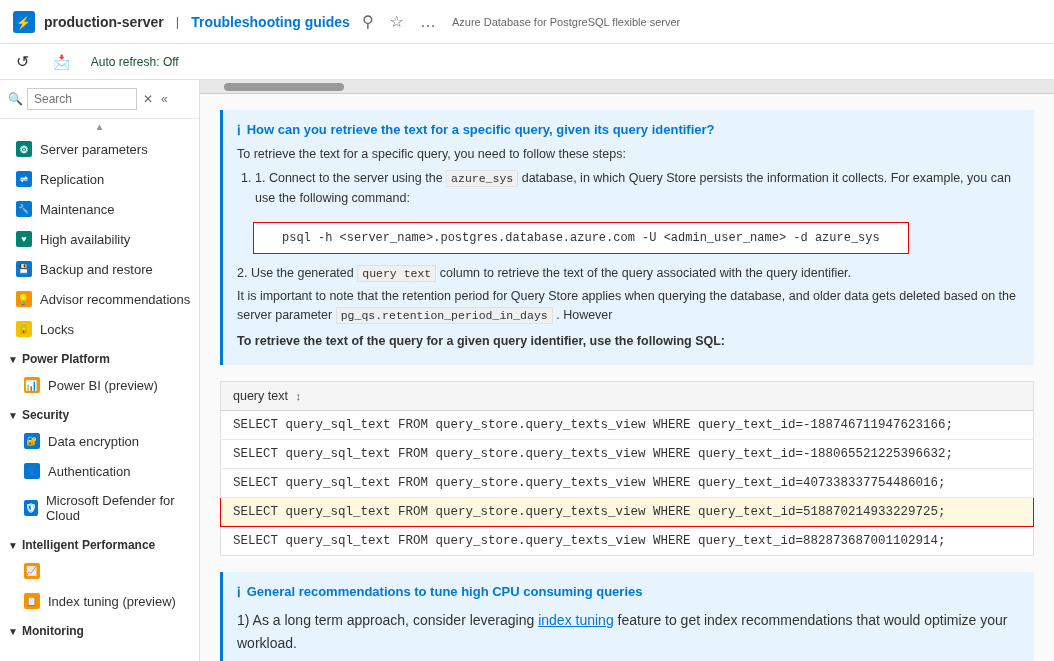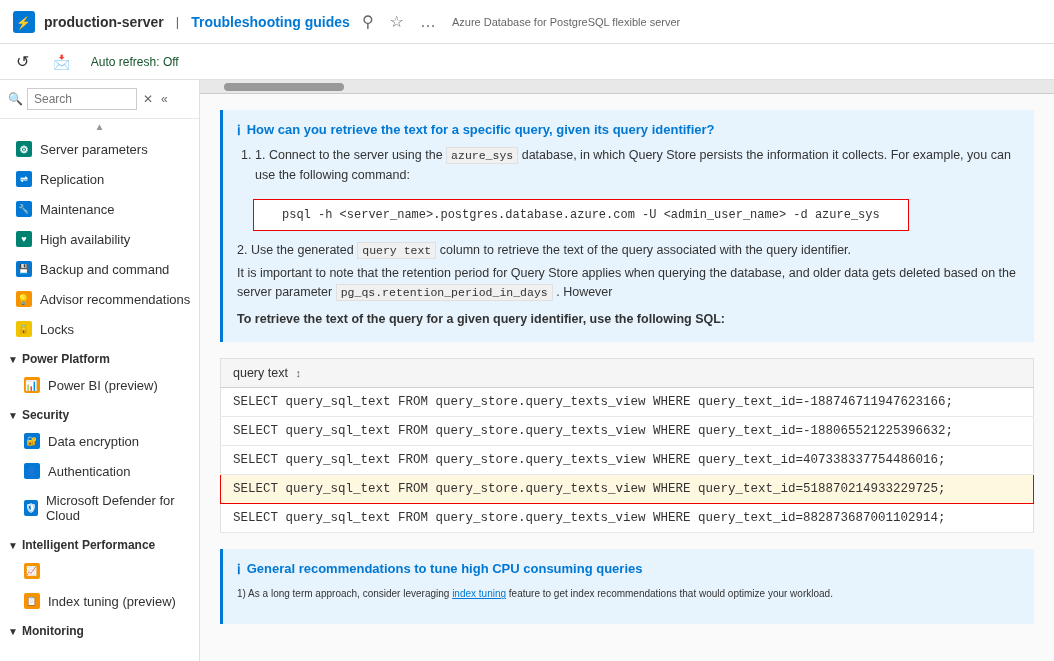--- a/index.html
+++ b/index.html
@@ -56,21 +56,21 @@
     .table-title { font-size: 13px; font-weight: 500; margin-bottom: 8px; }
     .data-table { width: 100%; border-collapse: collapse; background: #fff; border: 1px solid #e0e0e0; }
     .data-table th { background: #f5f5f5; border-bottom: 1px solid #d0d0d0; padding: 7px 12px; text-align: left; font-size: 12.5px; font-weight: 500; color: #323130; margin-left: 20px; }
     .data-table td { border-bottom: 1px solid #e8e8e8; padding: 7px 12px; font-size: 12.5px; font-family: 'Courier New', monospace; color: #333; }
     .data-table tr.highlighted td { background: #fff8e1; border: 1px solid #e00; }
     .sort-icon { margin-left: 4px; color: #666; font-size: 11px; }
 
     
     .recommendations-box { background: #e8f4fd; border-left: 3px solid #0078d4; padding: 10px 14px; margin-top: 16px; }
     .recommendations-box .rec-title { font-weight: 600; font-size: 13px; color: #0078d4; display: flex; align-items: center; gap: 6px; margin-bottom: 8px; }
-    .recommendations-box p { font-size: 10px; color: #333; line-height: 1.6; margin-bottom: 12px; }
+    .recommendations-box p { font-size: 14px; color: #333; line-height: 1.6; margin-bottom: 12px; }
     .link-text { color: #0078d4; text-decoration: underline; cursor: pointer; }
 
     
     .sidebar::-webkit-scrollbar { width: 6px; }
     .sidebar::-webkit-scrollbar-thumb { background: #ccc; border-radius: 3px; }
     .content::-webkit-scrollbar { width: 8px; }
     .content::-webkit-scrollbar-thumb { background: #bbb; border-radius: 4px; }
 
     .azure-icon { width: 16px; height: 16px; display: inline-flex; align-items: center; justify-content: center; border-radius: 2px; font-size: 10px; font-weight: bold; }
     .icon-blue { background: #0078d4; color: #fff; }
@@ -132,21 +132,21 @@
     <div class="sidebar-item">
       <span class="azure-icon icon-blue" style="font-size:9px;">🔧</span>
       <span>Maintenance</span>
     </div>
     <div class="sidebar-item">
       <span class="azure-icon icon-teal" style="font-size:9px;">♥</span>
       <span>High availability</span>
     </div>
     <div class="sidebar-item">
       <span class="azure-icon icon-blue" style="font-size:9px;">💾</span>
-      <span>Backup and command</span>
+      <span>Backup and restore</span>
     </div>
     <div class="sidebar-item">
       <span class="azure-icon" style="background:#f59400;color:#fff;">💡</span>
       <span>Advisor recommendations</span>
     </div>
     <div class="sidebar-item">
       <span class="azure-icon icon-lock" style="font-size:9px;">🔒</span>
       <span>Locks</span>
     </div>
 
@@ -205,20 +205,21 @@
       <div class="content-scroll-thumb"></div>
     </div>
 
     <div class="content-inner">
 
       <div class="info-box">
         <div class="info-box-title">
           <span class="info-icon">ℹ</span>
           <span>How can you retrieve the text for a specific query, given its query identifier?</span>
         </div>
+        <p>To retrieve the text for a specific query, you need to follow these steps:</p>
         <ol>
           <li>
             <span>1. Connect to the server using the</span>
             <span class="code-inline">azure_sys</span>
             <span>database, in which Query Store persists the information it collects. For example, you can use the following command:</span>
           </li>
         </ol>
         <div class="code-block">psql -h &lt;server_name&gt;.postgres.database.azure.com -U &lt;admin_user_name&gt; -d azure_sys</div>
         <p>
           <span>2. Use the generated</span>

